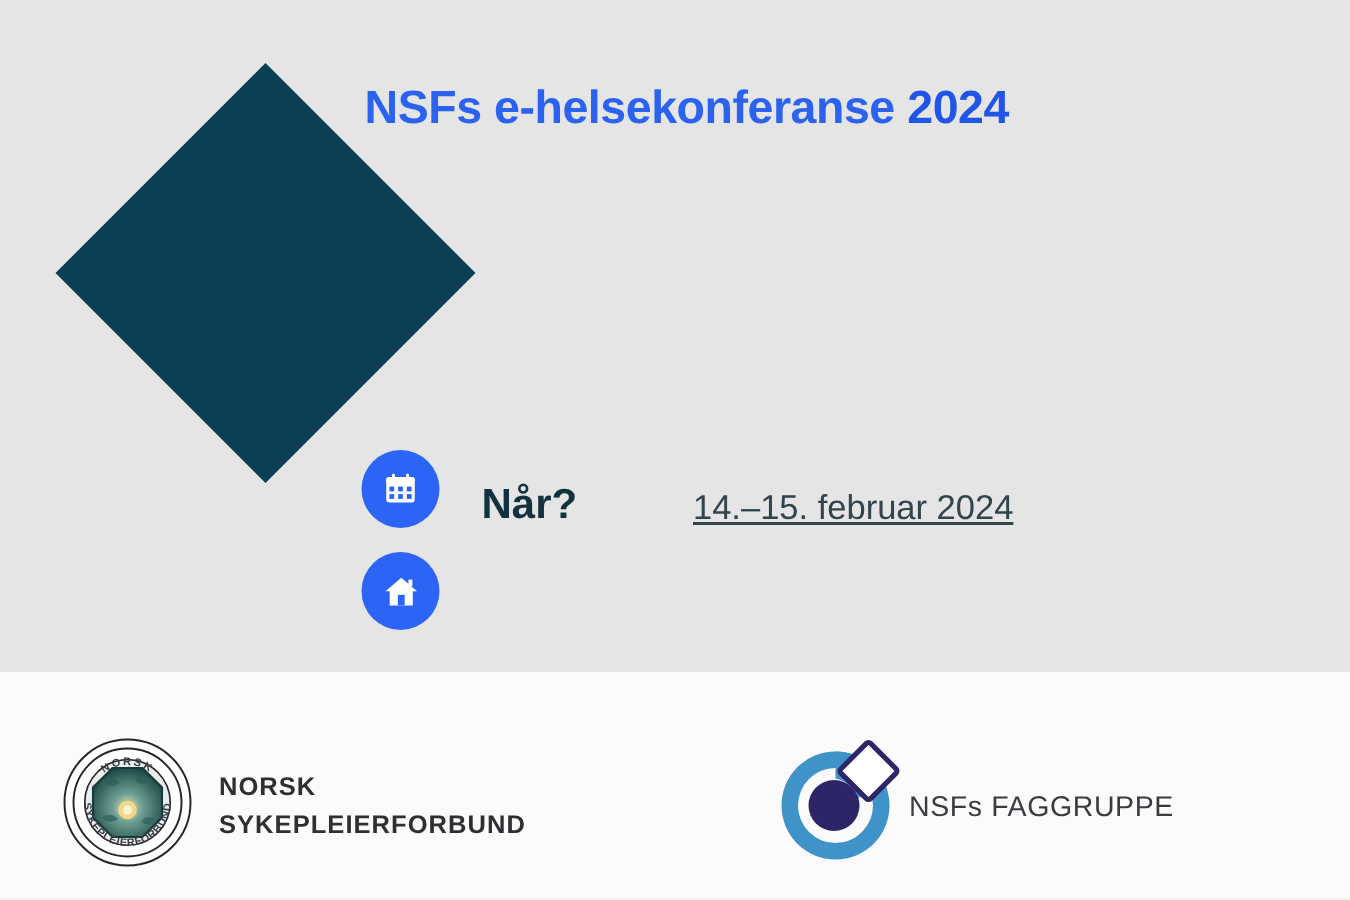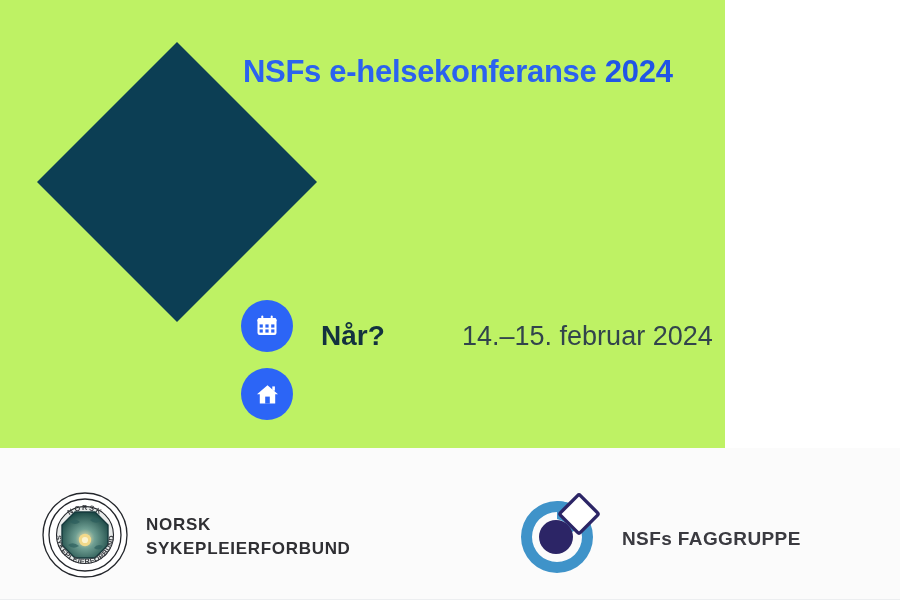--- a/index.html
+++ b/index.html
@@ -18,23 +18,23 @@
     width: 900px;
     height: 600px;
     overflow: hidden;
   }
 
   
   .hero {
     position: absolute;
     left: 0;
     top: 0;
-    width: 725px;
+    width: 900px;
     height: 448px;
-    background: #bef264;
+    background: #e5e5e5;
     overflow: hidden;
   }
 
   
   .diamond {
     position: absolute;
     left: 78px;
     top: 83px;
     width: 198px;
     height: 198px;
@@ -108,24 +108,25 @@
 
   .info-label {
     width: 141px;
     margin-left: 28px;
     font-size: 28px;
     font-weight: 700;
     color: #13323f;
     white-space: nowrap;
   }
   .info-value {
-    font-size: 27px;
+    font-size: 23px;
     font-weight: 400;
     color: #32444c;
     white-space: nowrap;
+    text-decoration: underline;
   }
 
   
   .footer {
     position: absolute;
     left: 0;
     top: 448px;
     width: 900px;
     height: 152px;
     background: #fbfbfb;
@@ -152,22 +153,22 @@
     margin-left: 18px;
     font-size: 17px;
     font-weight: 700;
     letter-spacing: 0.7px;
     line-height: 1.42;
     color: #2f2f33;
     white-space: nowrap;
   }
   .logo-text .ln { display: block; }
   .logo-fag .logo-text {
-    margin-left: 20px;
-    font-weight: 700;
+    margin-left: 4px;
+    font-weight: 400;
     font-size: 19px;
     letter-spacing: 0.4px;
     color: #3a3a40;
   }
 </style>
 </head>
 <body>
 
 <div class="poster">
 

